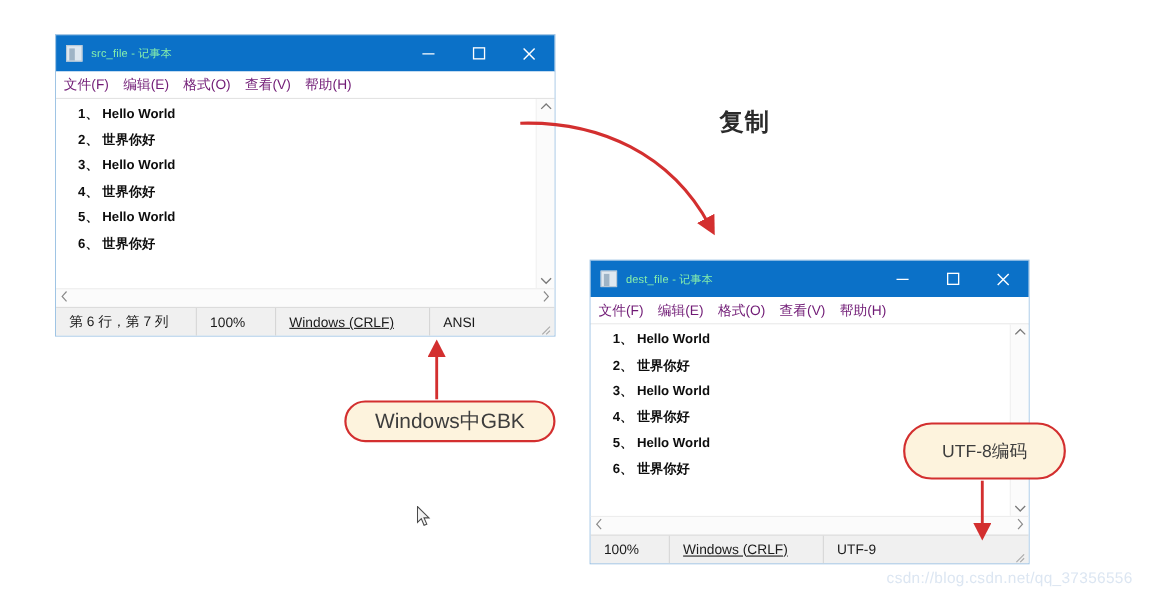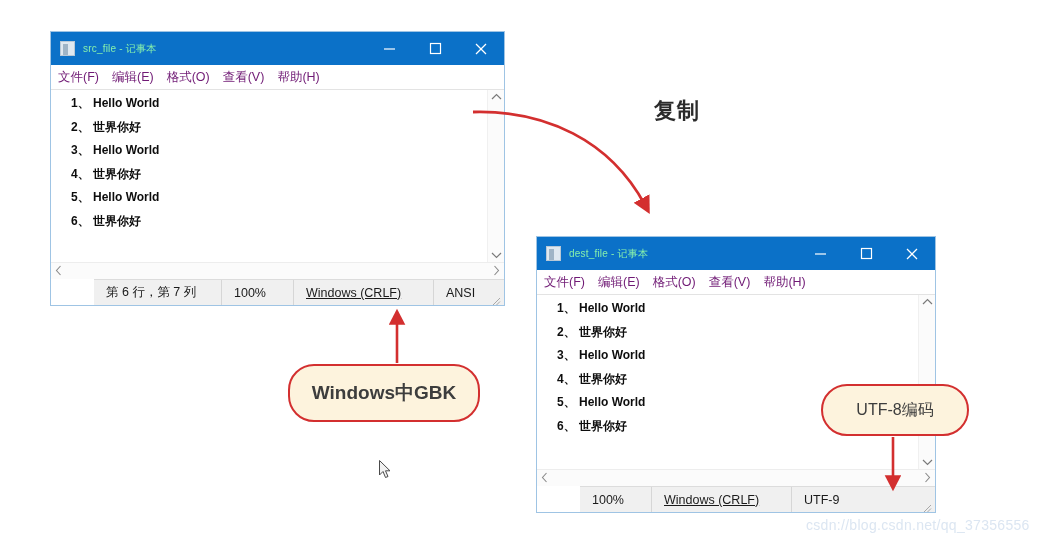--- a/index.html
+++ b/index.html
@@ -151,21 +151,20 @@
   
   .np-statusbar {
     height: 26px;
     flex: none;
     background: #f0f0f0;
     border-top: 1px solid #dcdcdc;
     display: flex;
     align-items: center;
     box-sizing: border-box;
     position: relative;
-    margin-left: 43px;
   }
   .np-status-cell {
     font-size: 12.5px;
     color: #1a1a1a;
     padding: 0 12px;
     white-space: nowrap;
     border-right: 1px solid #d6d6d6;
     height: 100%;
     display: flex;
     align-items: center;
@@ -189,24 +188,23 @@
     border: 2.5px solid #d32f2f;
     border-radius: 26px;
     display: flex;
     align-items: center;
     justify-content: center;
     box-sizing: border-box;
     color: #3d3d3d;
     white-space: nowrap;
   }
   .callout.gbk {
-    left: 288px; top: 364px;
-    width: 192px; height: 58px;
+    left: 313px; top: 364px;
+    width: 192px; height: 38px;
     font-size: 19px;
-    font-weight: bold;
   }
   .callout.utf8 {
     left: 821px; top: 384px;
     width: 148px; height: 52px;
     font-size: 16px;
     font-family: Liberation Sans, sans-serif;
   }
 
   .copy-label {
     position: absolute;

